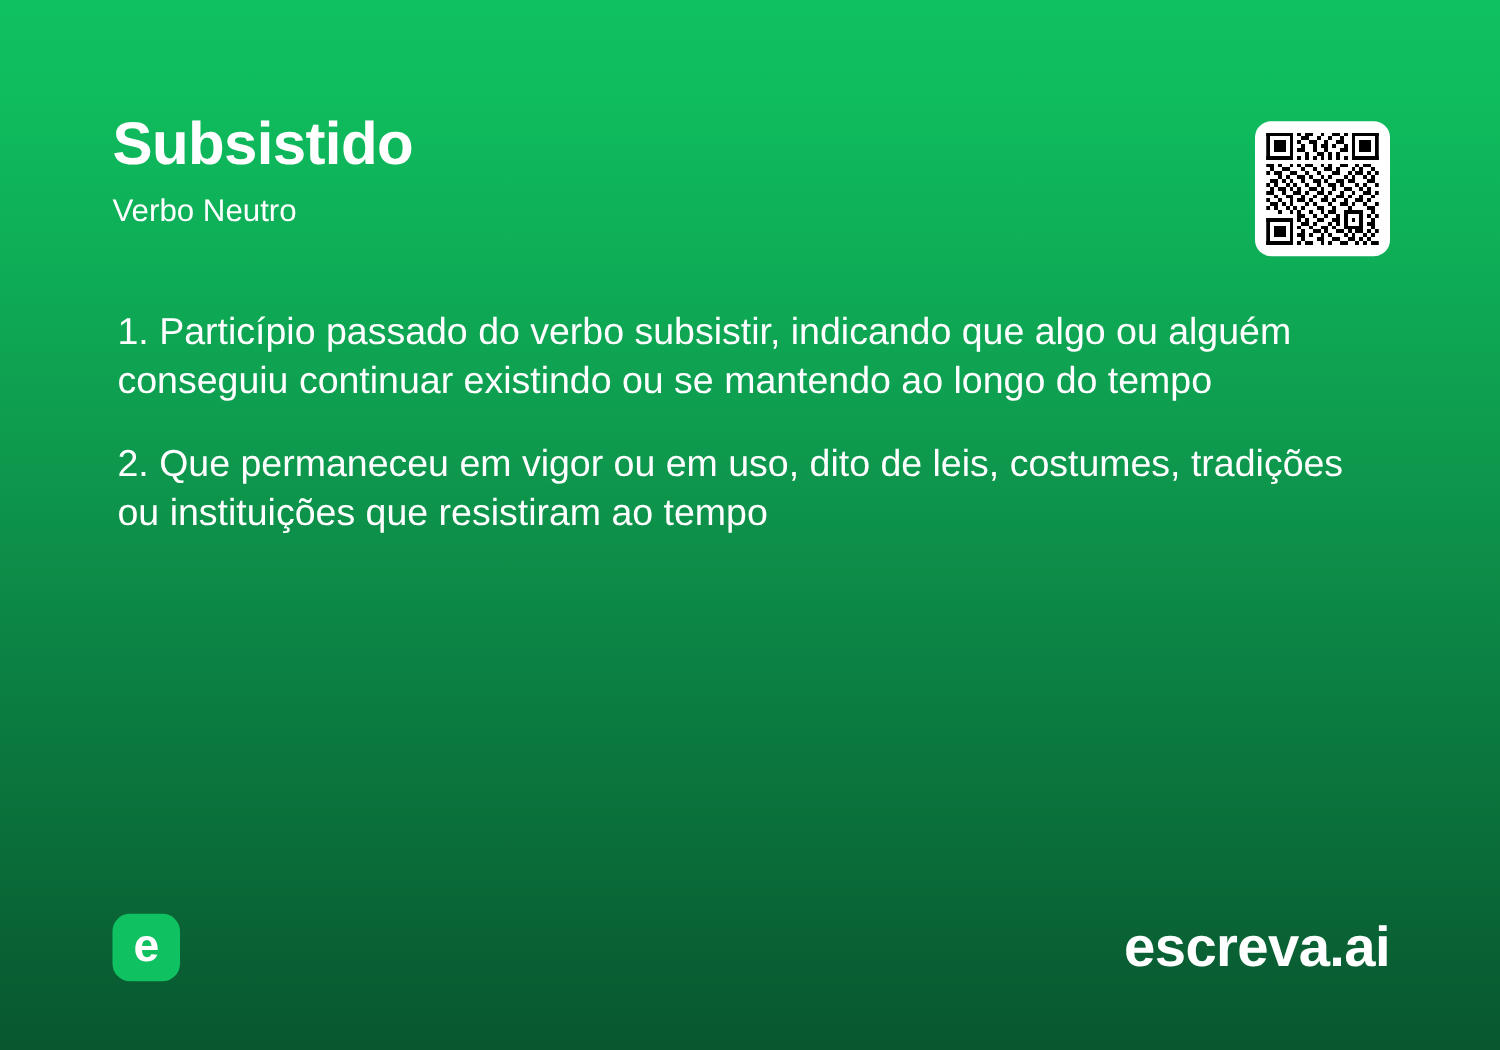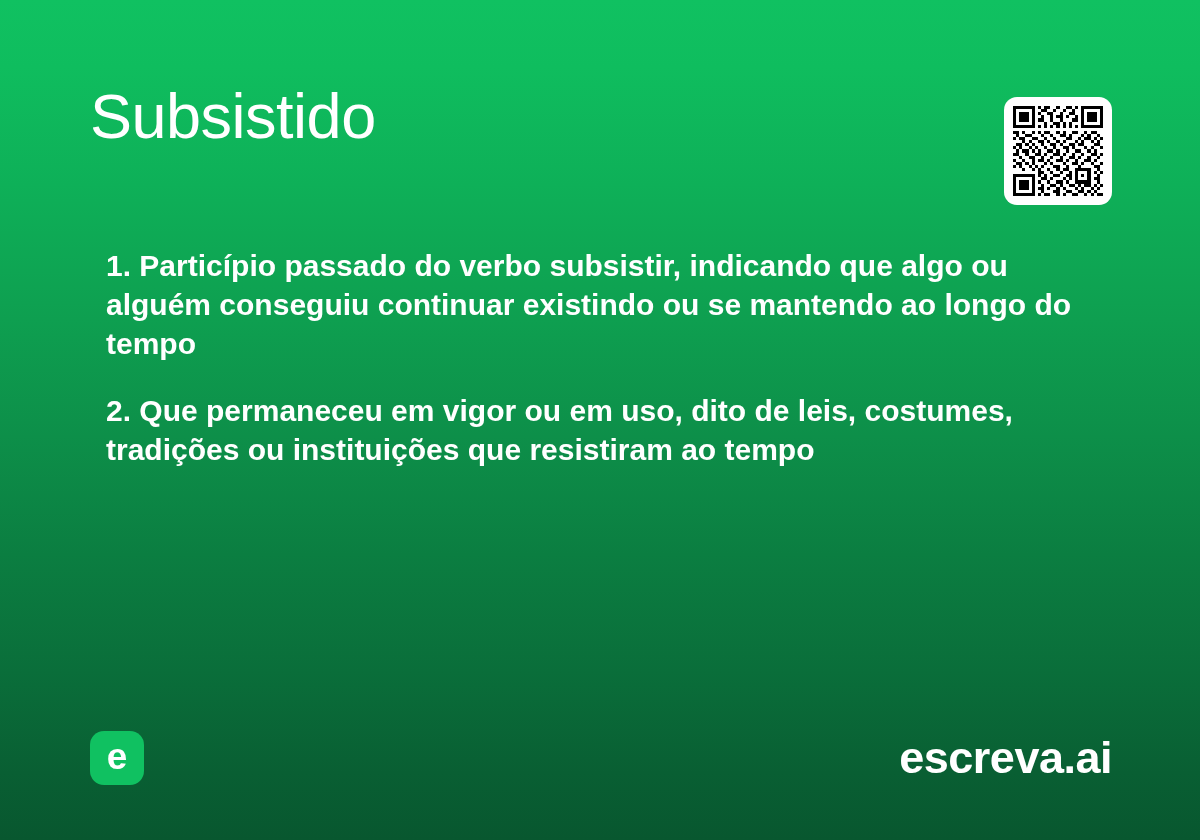--- a/index.html
+++ b/index.html
@@ -34,23 +34,23 @@
 
   
   .header {
     position: absolute;
     left: 90px;
     top: 84px;
     right: 90px;
   }
   .word-title {
     margin: 0;
-    font-size: 63px;
+    font-size: 48px;
     line-height: 64px;
-    font-weight: 400;
+    font-weight: 700;
     letter-spacing: -0.5px;
     color: #ffffff;
   }
   .word-class {
     margin: 6px 0 0 0;
     font-size: 25px;
     line-height: 30px;
     font-weight: 500;
     color: #ffffff;
   }
@@ -75,24 +75,24 @@
   }
 
   
   .definitions {
     position: absolute;
     left: 90px;
     top: 246px;
     width: 1022px;
   }
   .definition {
-    margin: 0 0 28px 16px;
+    margin: 0 0 28px 4px;
     font-size: 30px;
     line-height: 39px;
-    font-weight: 700;
+    font-weight: 400;
     color: #ffffff;
   }
   .definition:last-child { margin-bottom: 0; }
 
   
   .footer {
     position: absolute;
     left: 90px;
     right: 88px;
     bottom: 54px;
@@ -129,20 +129,21 @@
     margin-left: 32px;
   }
 </style>
 </head>
 <body>
 
 <div class="card">
 
   <div class="header">
     <h1 class="word-title">Subsistido</h1>
+    <p class="word-class">Verbo Neutro</p>
   </div>
 
   <div class="qr-card">
     <svg viewBox="0 0 29 29" aria-hidden="true">
       <rect x="0" y="0" width="29" height="29" fill="#ffffff"></rect>
       <g fill="#000000">
 
         <rect x="0" y="0" width="7" height="1"></rect>
           <rect x="0" y="6" width="7" height="1"></rect>
         <rect x="0" y="0" width="1" height="7"></rect>

